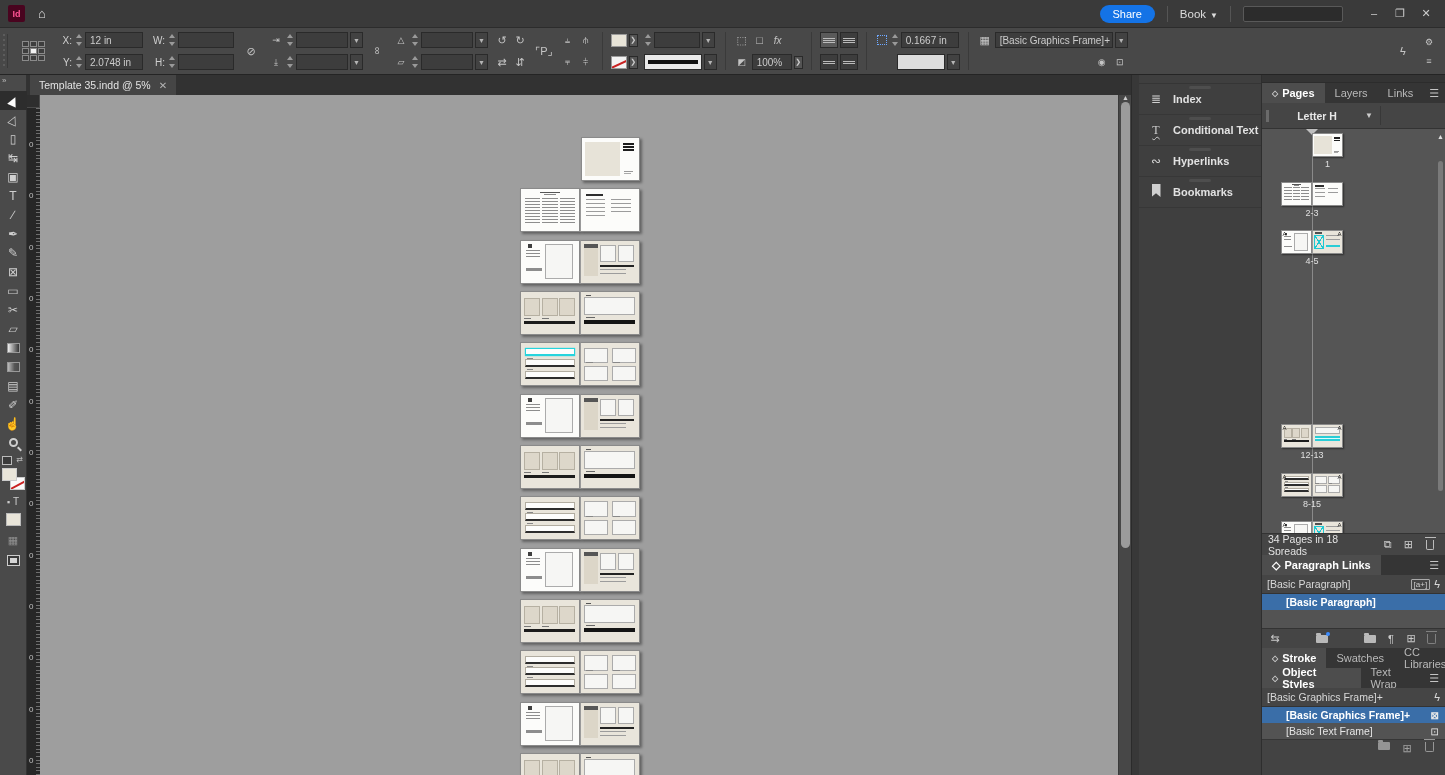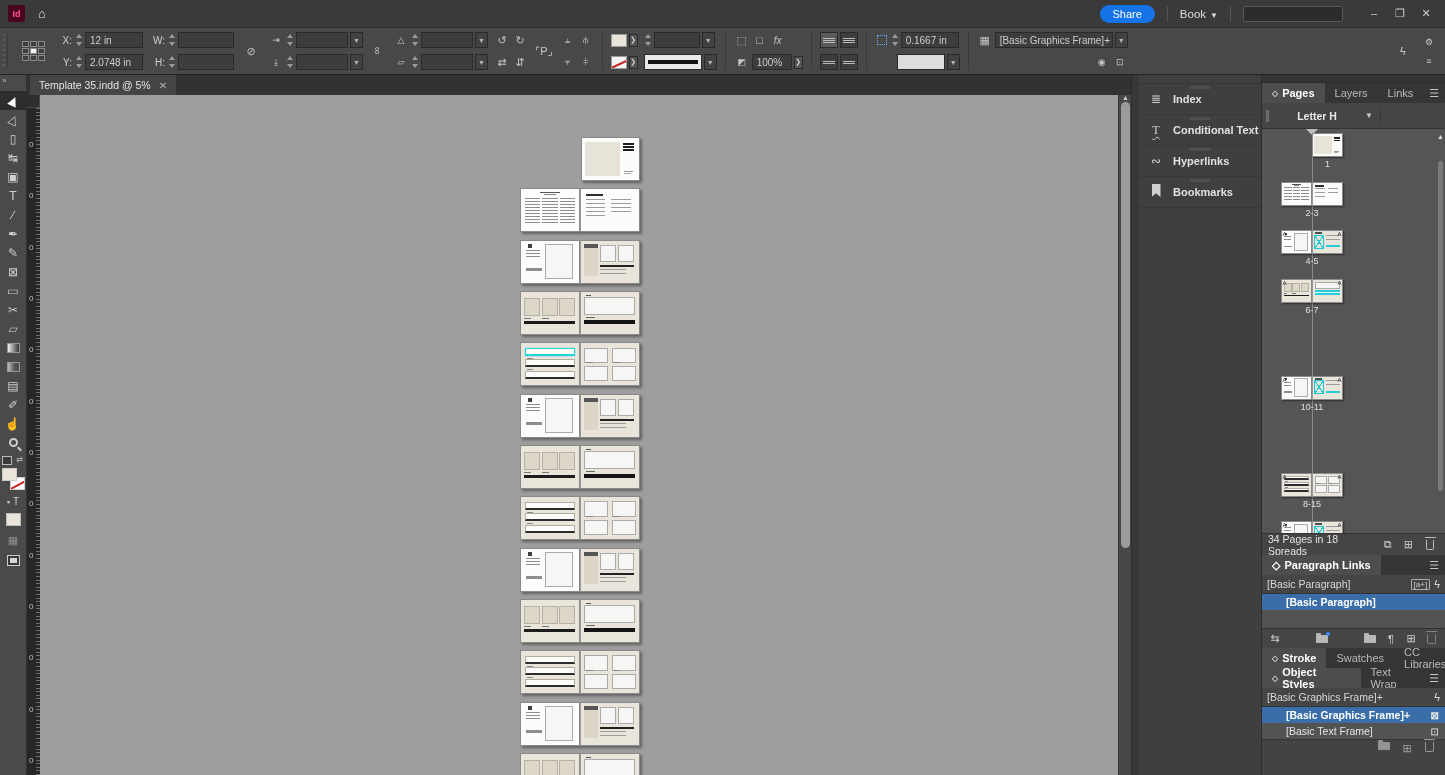--- a/index.html
+++ b/index.html
@@ -792,57 +792,38 @@
             <div class="pg pgr p-beige" style="left:50%;width:50%">
               <span class="Am" style="right:2%;top:2%">A</span>
               <i class="mp " style="left:6%;top:6%;width:26%;height:9%;background:#4f4f4f"></i>
               <i class="mp cyX" style="left:5%;top:18%;width:34%;height:62%;"></i>
               <i class="mp txt2" style="left:46%;top:18%;width:46%;height:36%;"></i>
               <i class="mp " style="left:46%;top:64%;width:46%;height:11%;background:#29cdd6"></i>
             </div>
           </div>
           <div class="pp-label" style="left: 19px; width: 62px;">4-5</div>
         </div>
-        <div class="pp-item" style="top: 145.5px;">
+        <div class="pp-item" style="top: 291px;">
           <div class="pp-thumb" style="left: 19px; width: 62px;">
             <div class="pg p-beige" style="left:0;width:50%">
               <span class="Am" style="left:2%;top:2%">A</span>
               <i class="mp bbox" style="left:6%;top:14%;width:27%;height:44%;"></i>
               <i class="mp bbox" style="left:36%;top:14%;width:27%;height:44%;"></i>
               <i class="mp bbox" style="left:66%;top:14%;width:27%;height:44%;"></i>
               <i class="mp " style="left:6%;top:62%;width:12%;height:3%;background:#777"></i>
               <i class="mp " style="left:36%;top:62%;width:12%;height:3%;background:#777"></i>
               <i class="mp " style="left:6%;top:70%;width:87%;height:7%;background:#1c1c1c"></i>
             </div>
             <div class="pg pgr p-beige" style="left:50%;width:50%">
               <span class="Am" style="right:2%;top:2%">A</span>
               <i class="mp box" style="left:6%;top:10%;width:88%;height:32%;"></i>
               <i class="mp cywave" style="left:6%;top:48%;width:88%;height:24%;"></i>
             </div>
           </div>
-          <div class="pp-label" style="left: 19px; width: 62px;">6-7</div>
-        </div>
-        <div class="pp-item" style="top: 242.5px;">
-          <div class="pp-thumb" style="left: 19px; width: 62px;">
-            <div class="pg p-white" style="left:0;width:50%">
-              <span class="Am" style="left:2%;top:2%">A</span>
-              <i class="mp " style="left:12%;top:8%;width:7%;height:10%;background:#3f3f3f"></i>
-              <i class="mp txtl" style="left:8%;top:23%;width:24%;height:18%;"></i>
-              <i class="mp " style="left:8%;top:66%;width:28%;height:7%;background:#8d8d8d"></i>
-              <i class="mp box" style="left:42%;top:9%;width:48%;height:82%;"></i>
-            </div>
-            <div class="pg pgr p-beige" style="left:50%;width:50%">
-              <span class="Am" style="right:2%;top:2%">A</span>
-              <i class="mp " style="left:6%;top:6%;width:26%;height:9%;background:#4f4f4f"></i>
-              <i class="mp cyX" style="left:5%;top:18%;width:34%;height:62%;"></i>
-              <i class="mp txt2" style="left:46%;top:18%;width:46%;height:36%;"></i>
-              <i class="mp " style="left:46%;top:64%;width:46%;height:11%;background:#29cdd6"></i>
-            </div>
-          </div>
-          <div class="pp-label" style="left: 19px; width: 62px;">10-11</div>
+          <div class="pp-label" style="left: 19px; width: 62px;">12-13</div>
         </div>
         <div class="pp-item" style="top: 339.5px;">
           <div class="pp-thumb" style="left: 19px; width: 62px;">
             <div class="pg p-beige" style="left:0;width:50%">
               <span class="Am" style="left:2%;top:2%">A</span>
               <i class="mp wbar" style="left:7%;top:11%;width:86%;height:19%;"></i>
               <i class="mp " style="left:10%;top:34%;width:10%;height:2%;background:#888"></i>
               <i class="mp wbar" style="left:7%;top:38%;width:86%;height:19%;"></i>
               <i class="mp " style="left:10%;top:61%;width:10%;height:2%;background:#888"></i>
               <i class="mp wbar" style="left:7%;top:65%;width:86%;height:19%;"></i>

